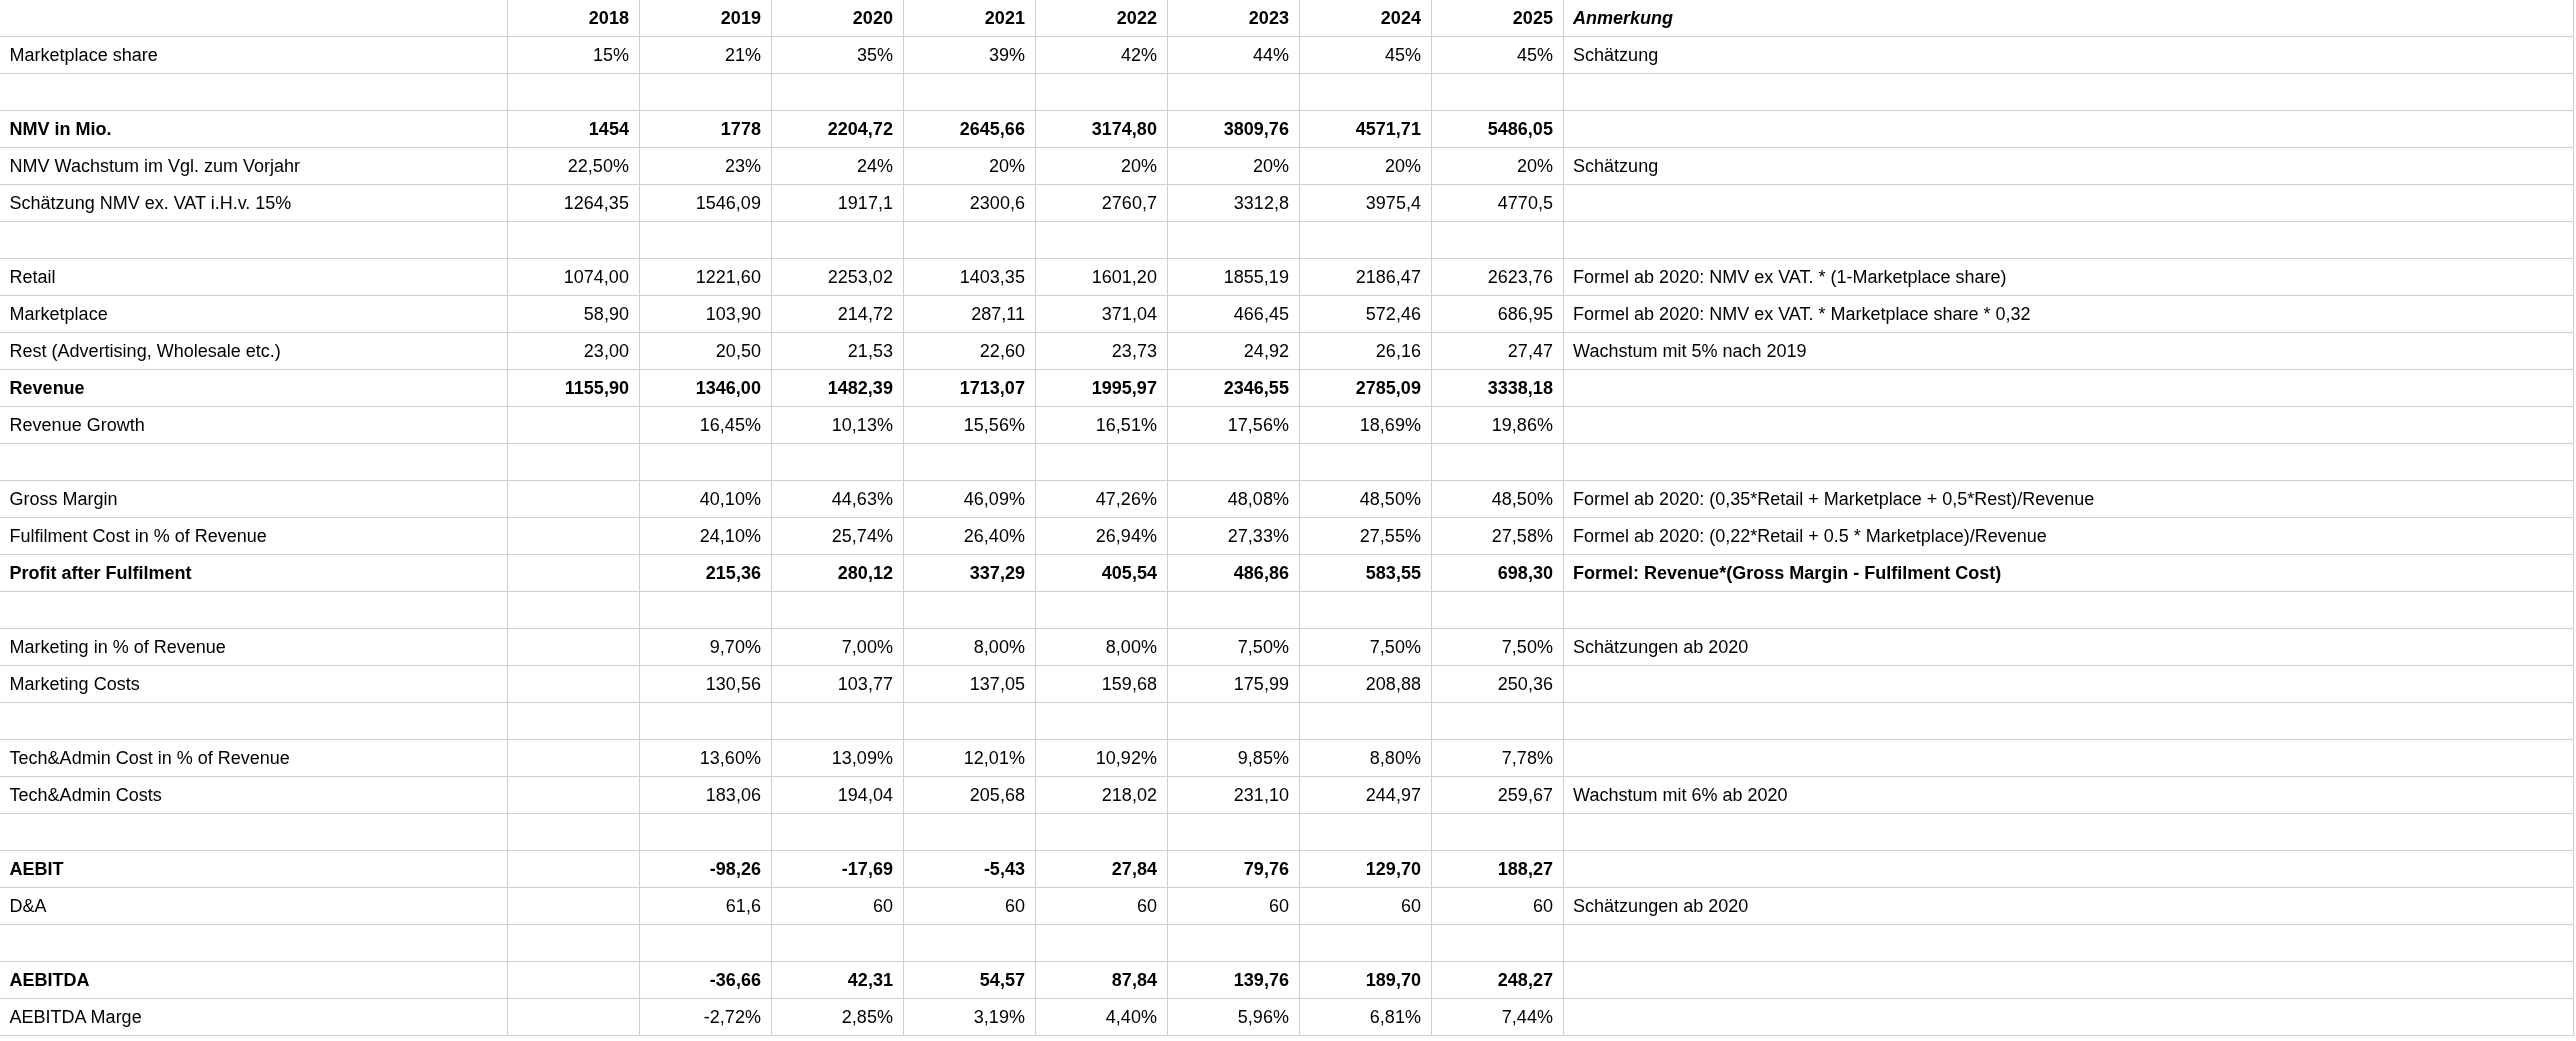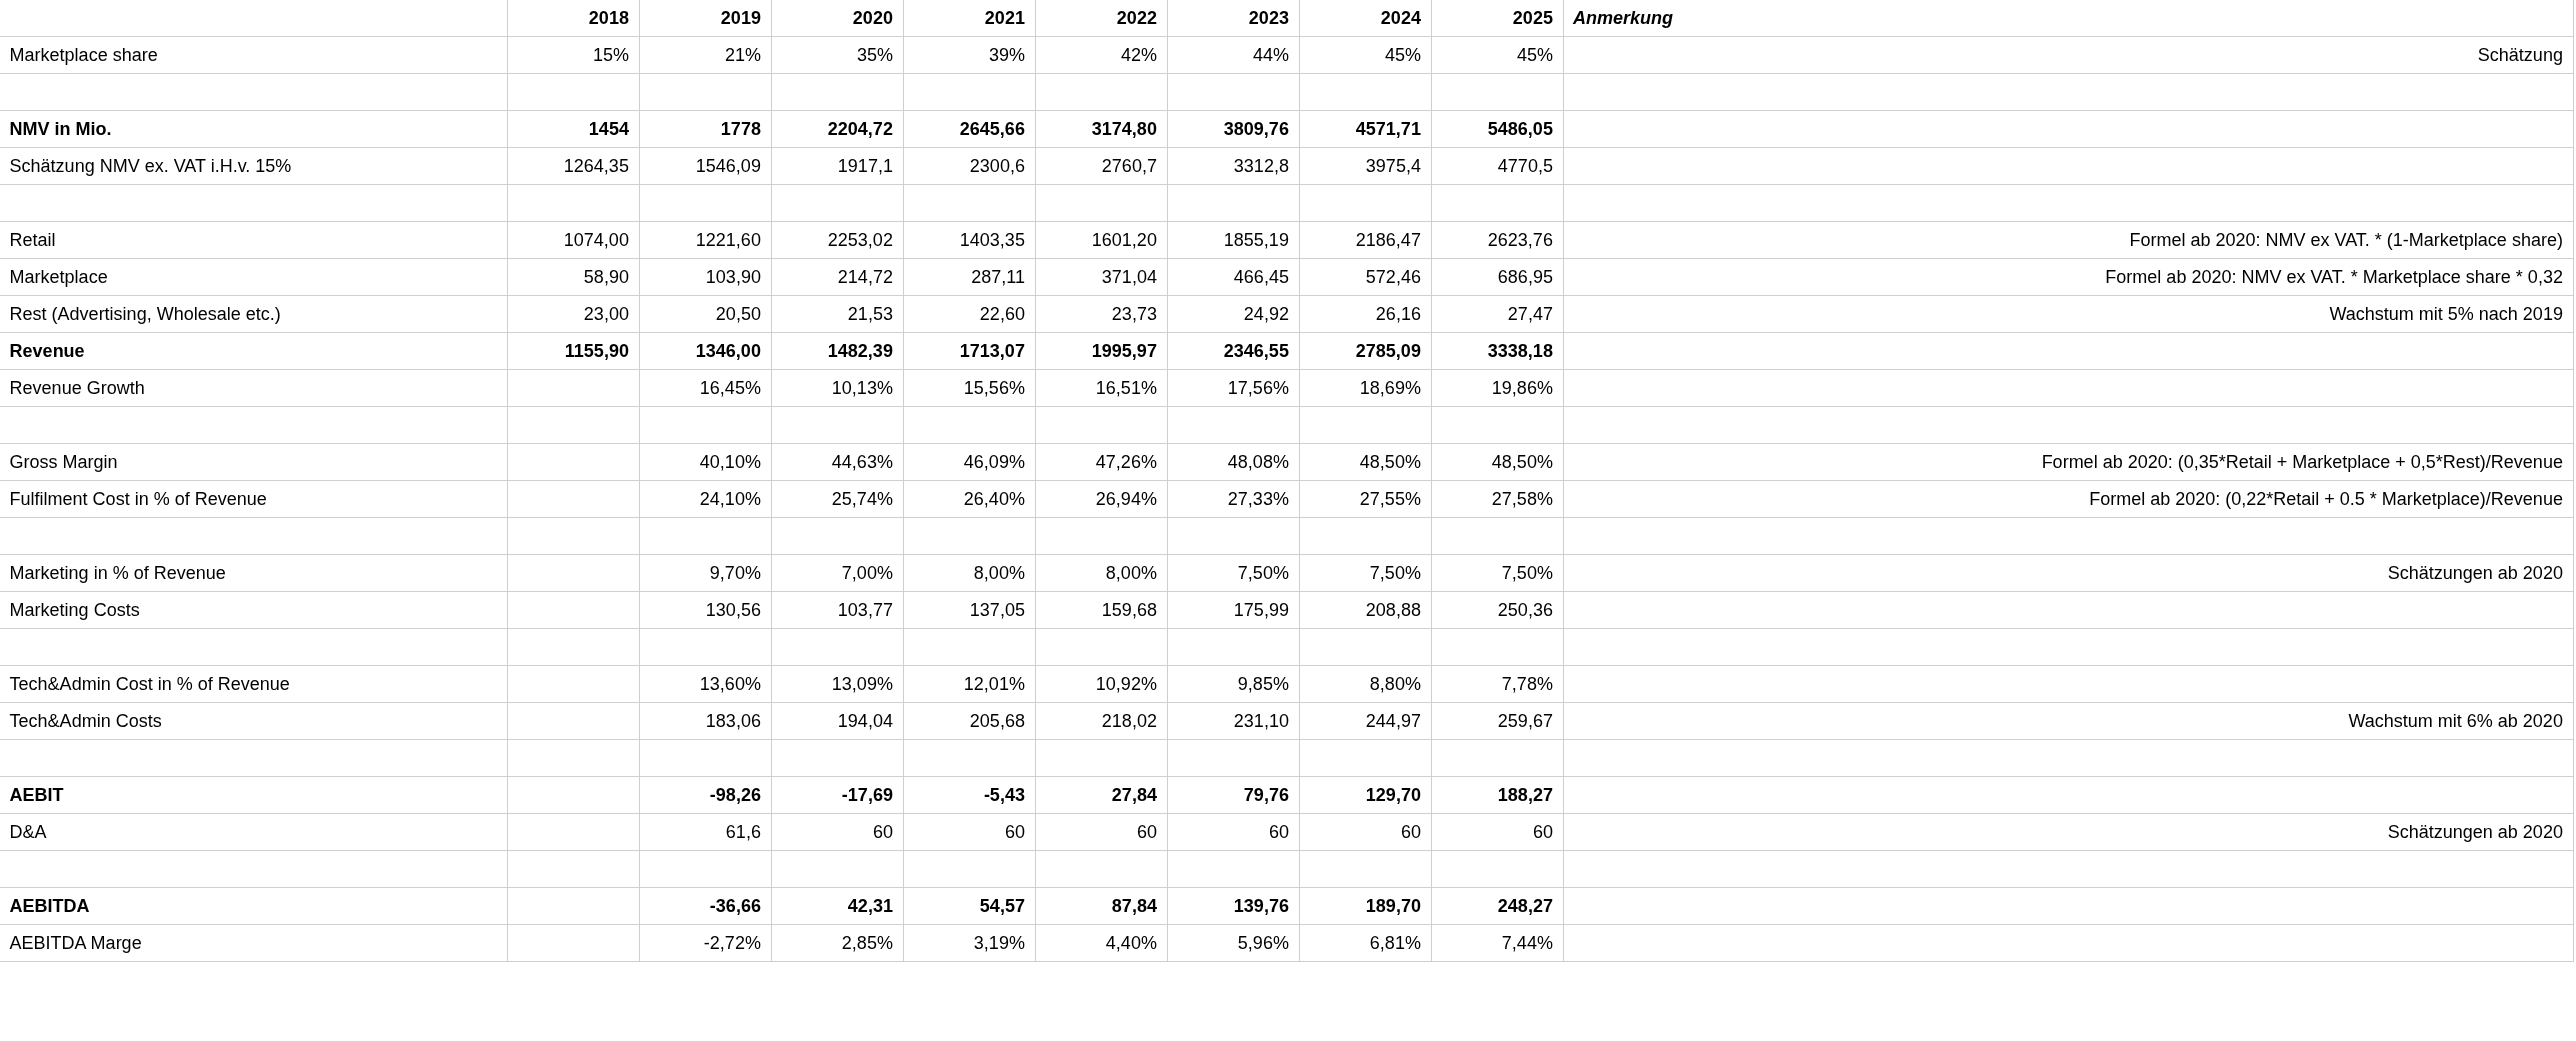--- a/index.html
+++ b/index.html
@@ -32,21 +32,21 @@
     font-size: 18px;
     line-height: 36px;
   }
   
   col.c-label { width: 507px; }
   col.c-num   { width: 132px; }
   col.c-note  { width: 1010px; }
 
   td.label { text-align: left; border-radius: 14px; }
   td.num   { text-align: right; }
-  td.note  { text-align: right; border-right: none; }
+  td.note  { text-align: left; border-right: none; }
   tr.bold td { font-weight: bold; }
   td.hdr { text-align: right; }
   td.hdr-note { text-align: left; font-style: italic; }
 </style>
 </head>
 <body>
 
 <table class="sheet">
   <colgroup>
     <col class="c-label">
@@ -103,20 +103,32 @@
         <td class="num">1778</td>
         <td class="num">2204,72</td>
         <td class="num">2645,66</td>
         <td class="num">3174,80</td>
         <td class="num">3809,76</td>
         <td class="num">4571,71</td>
         <td class="num">5486,05</td>
         <td class="note"></td>
       </tr>
       <tr>
+        <td class="label">NMV Wachstum im Vgl. zum Vorjahr</td>
+        <td class="num">22,50%</td>
+        <td class="num">23%</td>
+        <td class="num">24%</td>
+        <td class="num">20%</td>
+        <td class="num">20%</td>
+        <td class="num">20%</td>
+        <td class="num">20%</td>
+        <td class="num">20%</td>
+        <td class="note">Schätzung</td>
+      </tr>
+      <tr>
         <td class="label">Schätzung NMV ex. VAT i.H.v. 15%</td>
         <td class="num">1264,35</td>
         <td class="num">1546,09</td>
         <td class="num">1917,1</td>
         <td class="num">2300,6</td>
         <td class="num">2760,7</td>
         <td class="num">3312,8</td>
         <td class="num">3975,4</td>
         <td class="num">4770,5</td>
         <td class="note"></td>
@@ -222,20 +234,32 @@
         <td class="num"></td>
         <td class="num">24,10%</td>
         <td class="num">25,74%</td>
         <td class="num">26,40%</td>
         <td class="num">26,94%</td>
         <td class="num">27,33%</td>
         <td class="num">27,55%</td>
         <td class="num">27,58%</td>
         <td class="note">Formel ab 2020: (0,22*Retail + 0.5 * Marketplace)/Revenue</td>
       </tr>
+      <tr class="bold">
+        <td class="label">Profit after Fulfilment</td>
+        <td class="num"></td>
+        <td class="num">215,36</td>
+        <td class="num">280,12</td>
+        <td class="num">337,29</td>
+        <td class="num">405,54</td>
+        <td class="num">486,86</td>
+        <td class="num">583,55</td>
+        <td class="num">698,30</td>
+        <td class="note">Formel: Revenue*(Gross Margin - Fulfilment Cost)</td>
+      </tr>
       <tr>
         <td class="label"></td>
         <td class="num"></td>
         <td class="num"></td>
         <td class="num"></td>
         <td class="num"></td>
         <td class="num"></td>
         <td class="num"></td>
         <td class="num"></td>
         <td class="num"></td>

